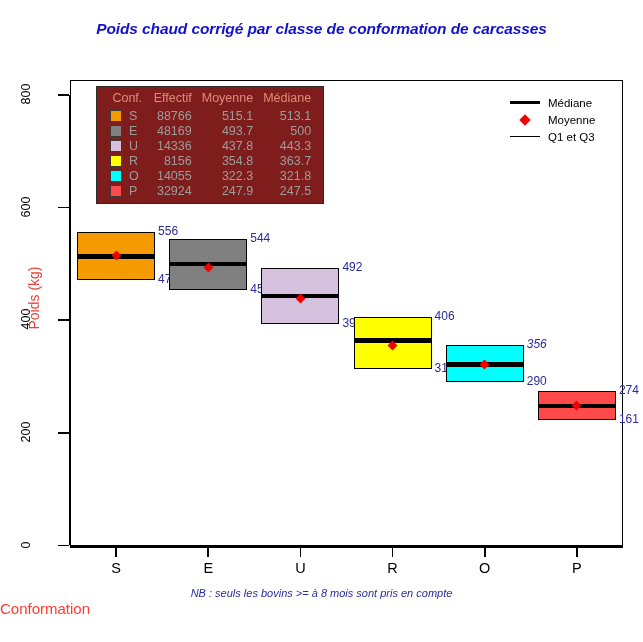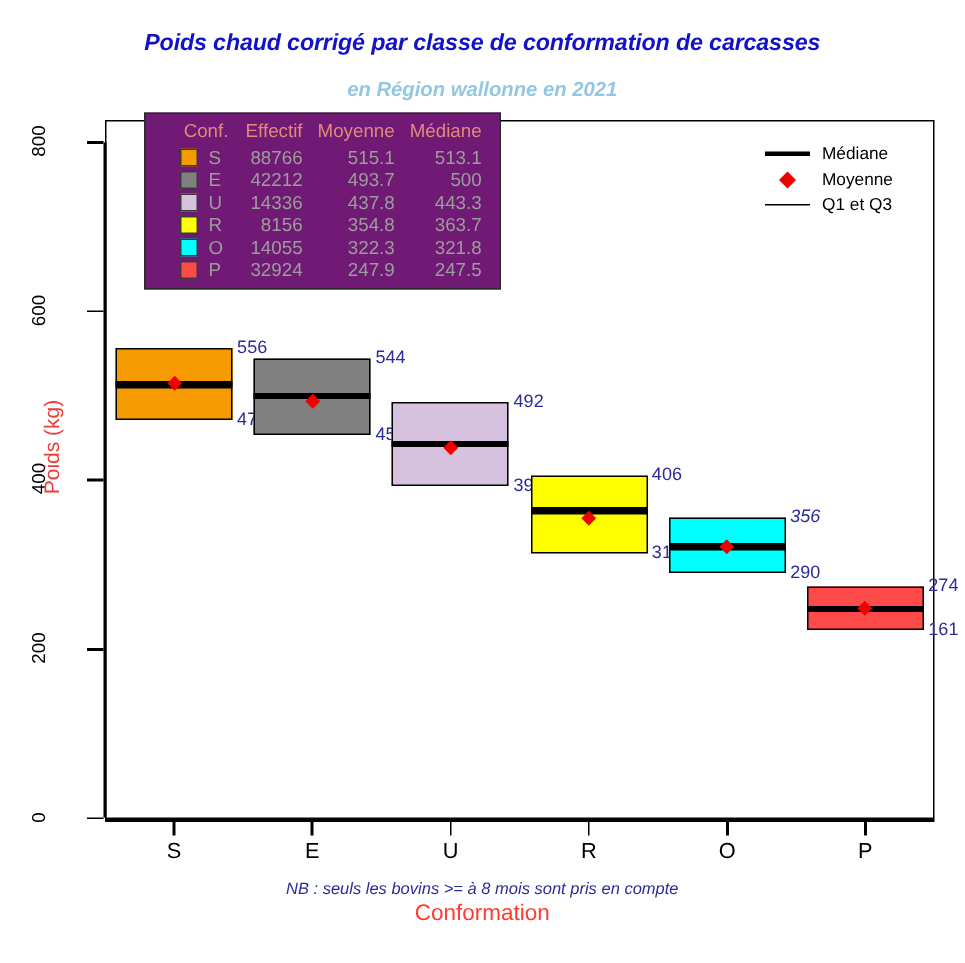--- a/index.html
+++ b/index.html
@@ -70,21 +70,21 @@
   }
   .x-tick{
     position:absolute;top:547px;width:1.6px;height:10px;background:#000;
   }
   .x-tick-label{
     position:absolute;top:560px;width:44px;margin-left:-22px;
     text-align:center;font-size:14.5px;color:#000;
   }
   .x-axis-title{
     position:absolute;left:0;right:0;top:600px;
-    text-align:center;font-size:15px;color:#ff3b30;
+    font-size:15px;color:#ff3b30;
   }
   .footnote{
     position:absolute;left:0;right:0;top:587px;
     text-align:center;font-size:11px;font-style:italic;color:#2b2b9b;
   }
 
   
   .box{
     position:absolute;
     border:1.3px solid #000;
@@ -101,24 +101,24 @@
   }
   .box-label{
     position:absolute;
     font-size:12px;color:#2b2b9b;
     white-space:nowrap;
   }
 
   
   .legend-table{
     position:absolute;
-    left:96px;top:75px;
-    background:#701a75;
+    left:96px;top:86px;
+    background:#7f1d1d;
     border:1.1px solid #2a2a2a;
-    padding:4px 7px 5px 21px;
+    padding:4px 7px 5px 11px;
     box-sizing:border-box;
   }
   .legend-table table{border-collapse:collapse;}
   .legend-table th{
     font-size:12.5px;font-weight:normal;color:#e08a7a;
     padding:0 5px 3px 5px;text-align:center;
   }
   .legend-table th.cf{padding-left:2px;padding-right:4px;}
   .legend-table td{
     font-size:12.5px;color:#9c9c9c;
@@ -143,21 +143,20 @@
   .key-thick{width:30px;height:3.4px;background:#000;}
   .key-thin{width:30px;height:1.2px;background:#000;}
   .key-diamond{width:8px;height:8px;background:#f10000;transform:rotate(45deg);}
 </style>
 </head>
 <body>
 
 <div id="root">
 
   <div class="title">Poids chaud corrigé par classe de conformation de carcasses</div>
-  <div class="subtitle">en Région wallonne en 2021</div>
 
   <div class="plot-frame"></div>
 
   <div class="y-axis-line"></div>
   <div id="y-ticks">
       <div class="y-tick" style="top: 544.7px;"></div>
       <div class="y-tick-label" style="top: 537.5px;">0</div>
       <div class="y-tick" style="top: 432.075px;"></div>
       <div class="y-tick-label" style="top: 424.875px;">200</div>
       <div class="y-tick" style="top: 319.45px;"></div>
@@ -238,21 +237,21 @@
             <td class="cls">S</td>
             <td>88766</td>
             <td>515.1</td>
             <td>513.1</td>
           </tr>
           <tr>
             <td class="sw-cell">
               <span class="swatch" style="background: rgb(128, 128, 128);"></span>
             </td>
             <td class="cls">E</td>
-            <td>42212</td>
+            <td>48169</td>
             <td>493.7</td>
             <td>500</td>
           </tr>
           <tr>
             <td class="sw-cell">
               <span class="swatch" style="background: rgb(214, 194, 222);"></span>
             </td>
             <td class="cls">U</td>
             <td>14336</td>
             <td>437.8</td>

